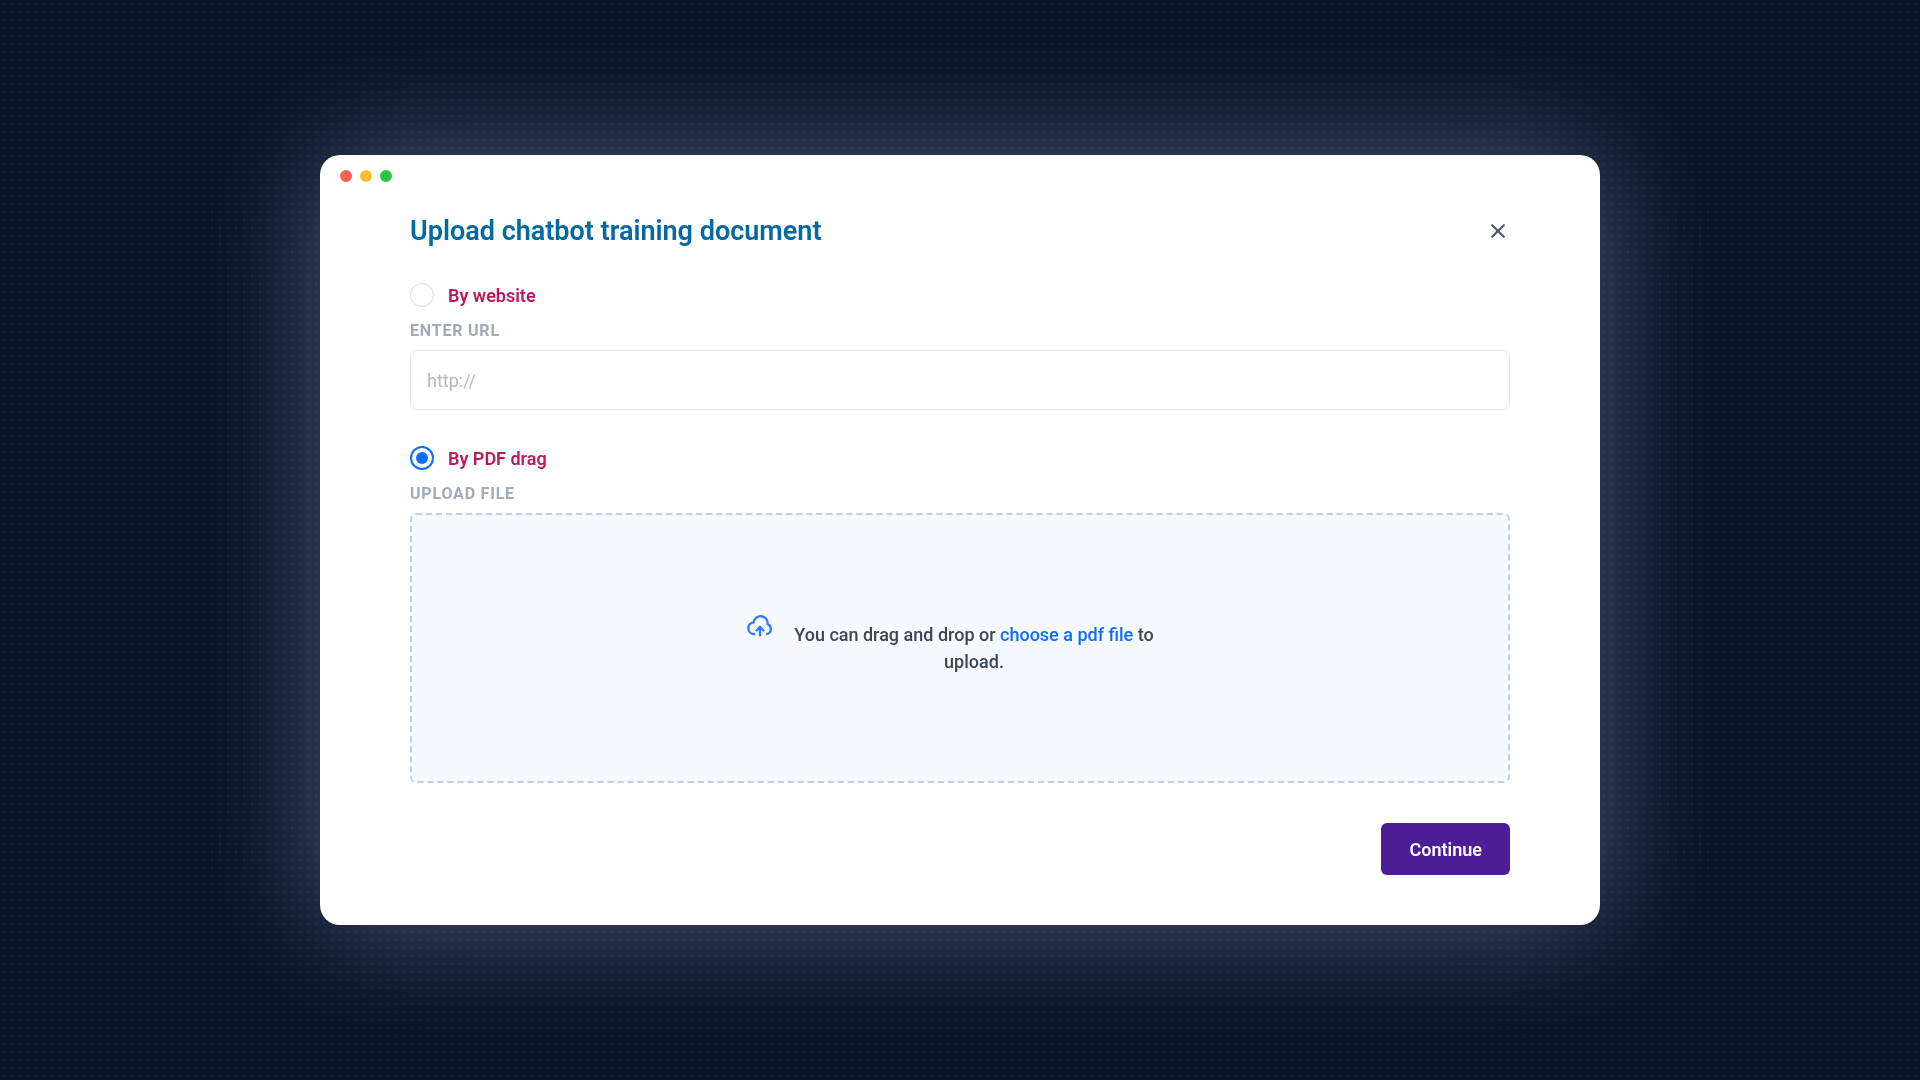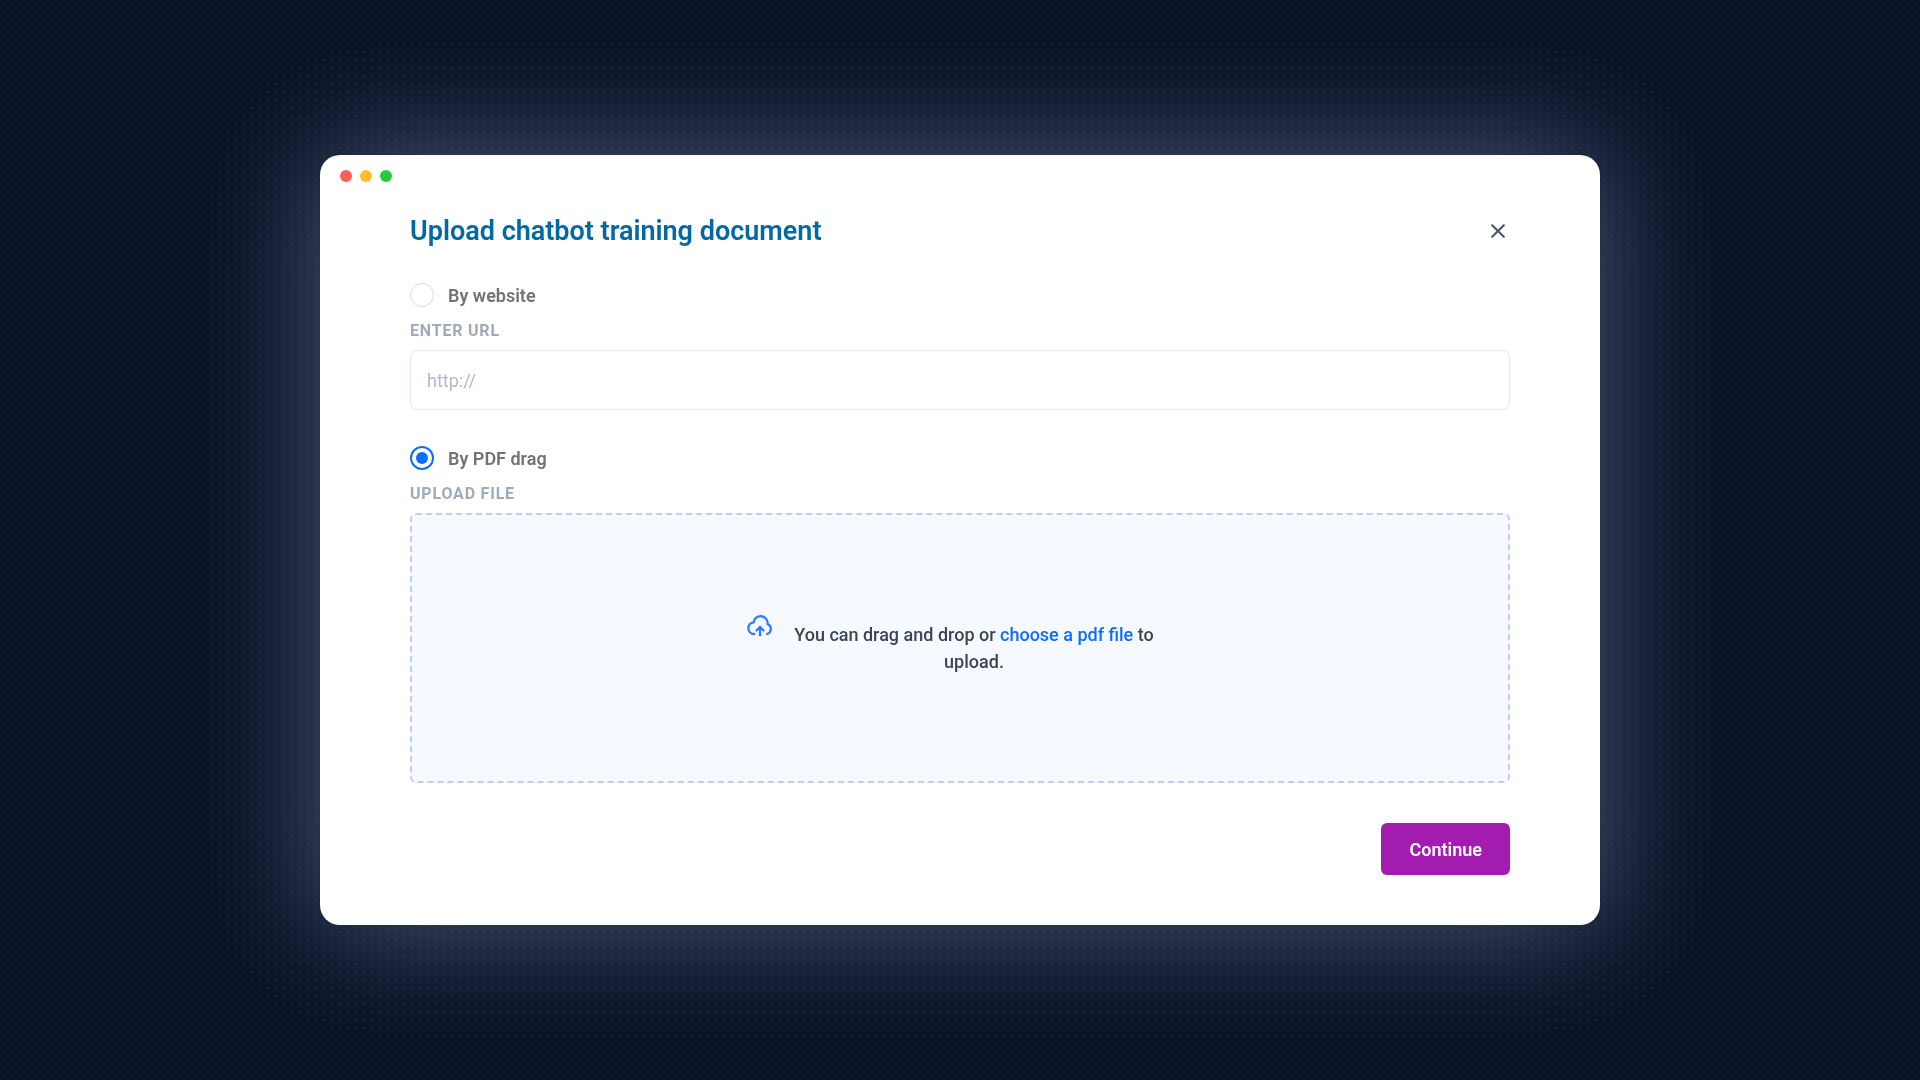--- a/index.html
+++ b/index.html
@@ -122,21 +122,21 @@
     .radio-inner {
       width: 12px;
       height: 12px;
       border-radius: 50%;
       background: #0d6efd;
     }
     
     .radio-label {
       font-size: 18px;
       font-weight: 600;
-      color: #737373;
+      color: #be185d;
     }
     
     .field-label {
       font-size: 16px;
       font-weight: 700;
       letter-spacing: 0.8px;
       color: #a0aab8;
       text-transform: uppercase;
       margin-bottom: 10px;
     }
@@ -200,21 +200,21 @@
     
     .modal-footer {
       display: flex;
       justify-content: flex-end;
       margin-top: 40px;
     }
     
     .continue-btn {
       height: 52px;
       padding: 16px 28px;
-      background: #a21caf;
+      background: #4c1d95;
       color: #ffffff;
       border: none;
       border-radius: 6px;
       font-size: 18px;
       font-weight: 600;
       cursor: pointer;
       font-family: inherit;
     }
   </style>
 </head>

